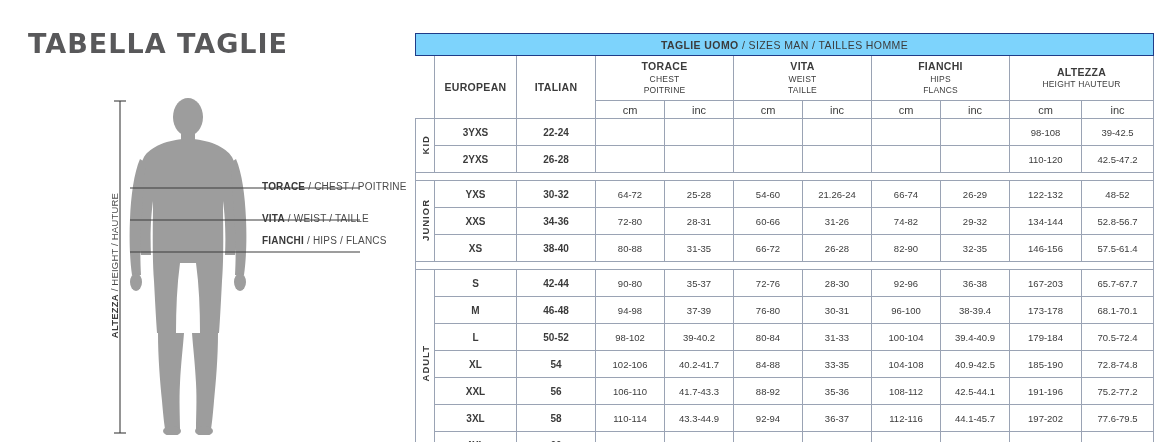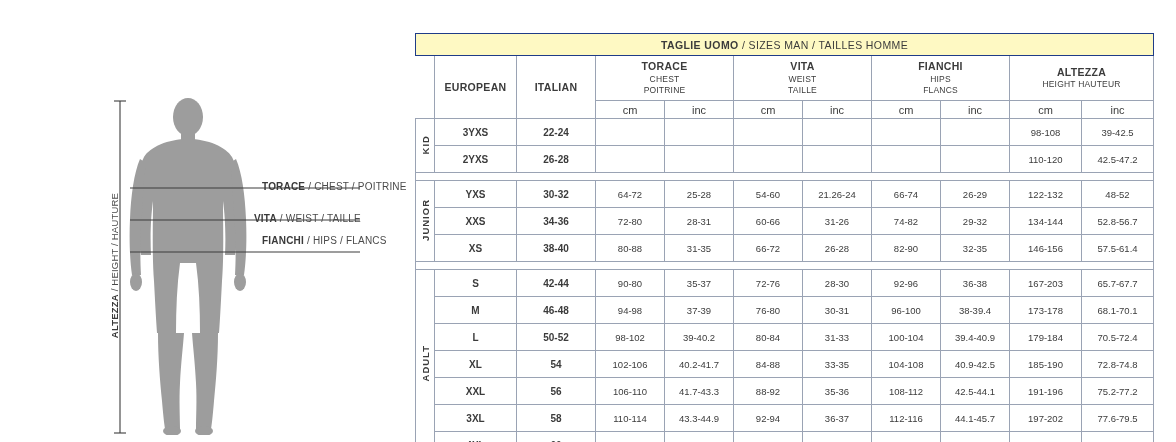--- a/index.html
+++ b/index.html
@@ -55,21 +55,21 @@
     font-size: 10px;
     color: #4a4a4a;
     white-space: nowrap;
     letter-spacing: 0.2px;
   }
   .measure-label b {
     font-weight: bold;
     color: #3a3a3a;
   }
   .lbl-torace { left: 152px; top: 86px; }
-  .lbl-vita   { left: 144px; top: 118px; }
+  .lbl-vita   { left: 152px; top: 118px; }
   .lbl-fianchi{ left: 152px; top: 140px; }
 
   .vert-label {
     position: absolute;
     left: -96px;
     top: 165px;
     width: 200px;
     font-size: 9.5px;
     color: #4a4a4a;
     transform: rotate(-90deg);
@@ -93,21 +93,21 @@
     font-size: 10px;
   }
   table.size-table td, table.size-table th {
     border: 1px solid #9aa3b4;
     text-align: center;
     vertical-align: middle;
     padding: 0;
     color: #3b3b3b;
   }
   .banner {
-    background: #fef9c3;
+    background: #7dd3fc;
     color: #ffffff;
     font-size: 10.5px;
     font-weight: bold;
     letter-spacing: 0.4px;
     height: 21px;
     border: 1px solid #1f3c88 !important;
   }
   .banner span.light { font-weight: normal; }
   .hdr-main {
     height: 44px;
@@ -153,20 +153,21 @@
     height: 7px;
     padding: 0;
   }
 </style>
 </head>
 <body>
 
 <div class="page">
 
   <div class="left-panel">
+    <div class="title">TABELLA TAGLIE</div>
 
     <div class="figure-wrap">
       <svg class="figure-svg" width="300" height="340" viewBox="0 0 300 340">
         <g fill="#9d9d9d">
 
           <ellipse cx="78" cy="22" rx="15" ry="19"></ellipse>
 
           <rect x="71" y="37" width="14" height="10"></rect>
 
           <path d="M78 44 C58 44 40 52 34 62 C28 73 26 92 26 112 C26 132 29 150 31 160 L41 160 C40 140 41 120 43 106 C43 130 42 160 44 186 C45 205 46 225 47 238 L66 238 C66 214 67 190 70 168 L78 168 L86 168 C89 190 90 214 90 238 L109 238 C110 225 111 205 112 186 C114 160 113 130 113 106 C115 120 116 140 115 160 L125 160 C127 150 130 132 130 112 C130 92 128 73 122 62 C116 52 98 44 78 44 Z"></path>

